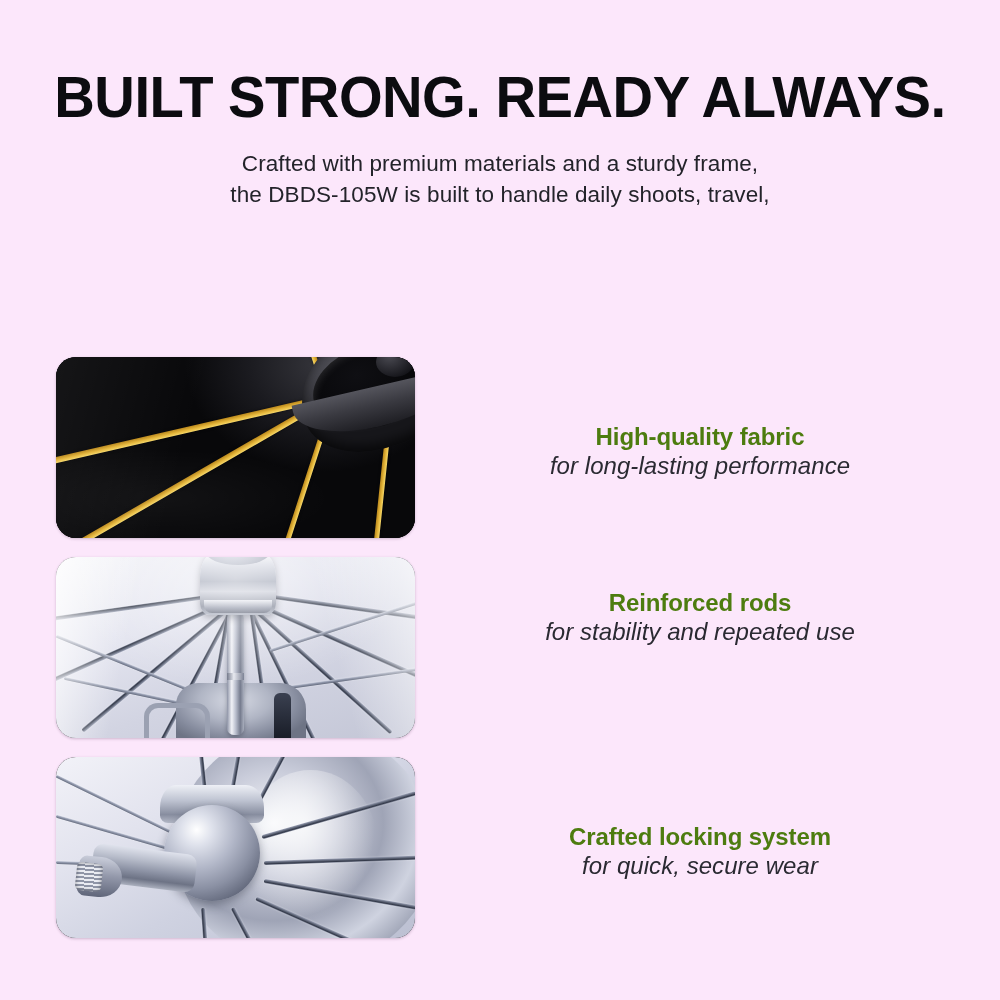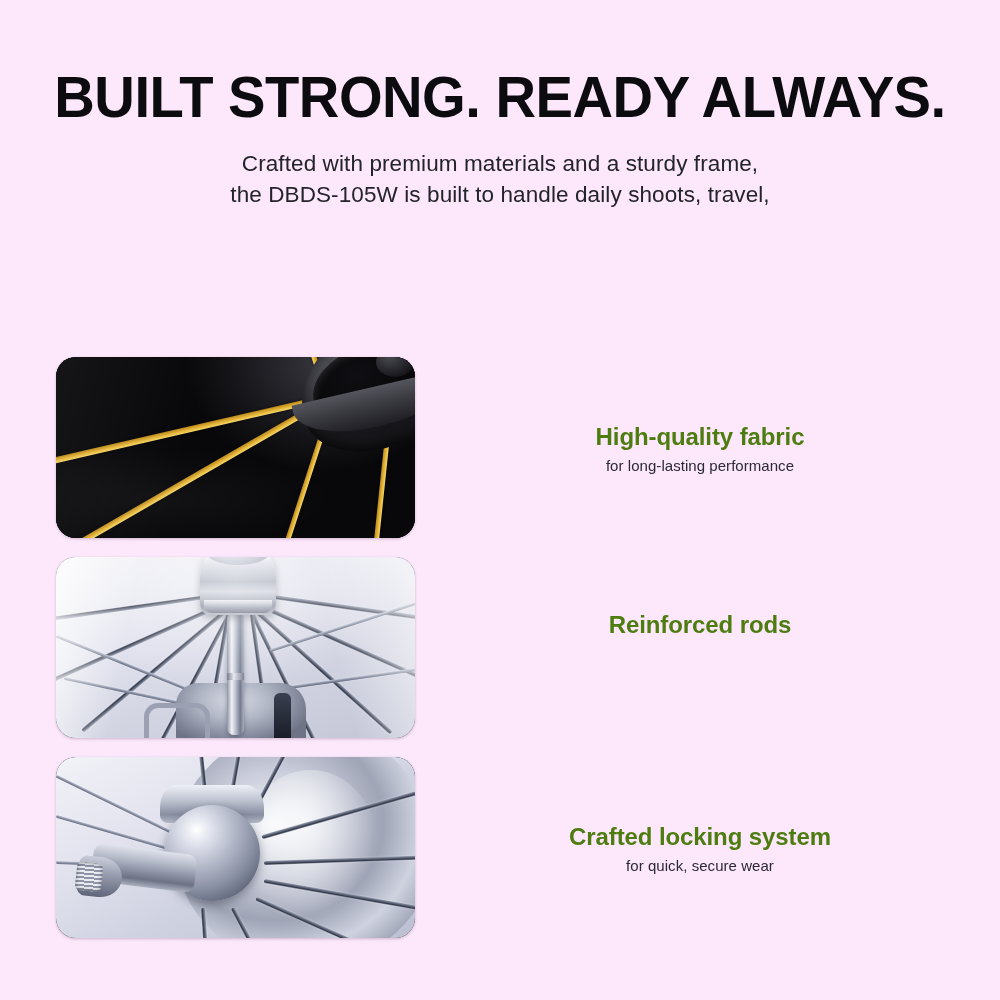--- a/index.html
+++ b/index.html
@@ -342,35 +342,36 @@
   }
 
   
   .feature-text {
     position: absolute;
     left: 420px;
     width: 560px;
     text-align: center;
   }
   .ft-1 { top: 421px; }
-  .ft-2 { top: 609px; }
+  .ft-2 { top: 587px; }
   .ft-3 { top: 821px; }
   .ft-title {
     font-size: 24px;
     line-height: 31px;
     font-weight: 700;
     color: #4d7c0f;
     letter-spacing: -0.1px;
   }
   .ft-sub {
-    font-size: 15px;
+    font-size: 24px;
     line-height: 27px;
     font-weight: 400;
     color: #2a2a32;
     letter-spacing: 0.05px;
+    font-style: italic;
   }
 </style>
 </head>
 <body>
 
 <div class="poster">
 
   <div class="headline">BUILT STRONG. READY ALWAYS.</div>
 
   <div class="subhead">
@@ -426,20 +427,21 @@
         <div class="c2-darkslot"></div>
         <div class="c2-shaft"></div>
         <div class="c2-hub"></div>
         <div class="c2-cap"></div>
         <div class="silver-panels"></div>
       </div>
     </div>
   </div>
   <div class="feature-text ft-2">
     <div class="ft-title">Reinforced rods</div>
+    <div class="ft-sub">for stability and repeated use</div>
   </div>
 
   <div class="row row-3">
     <div class="card">
       <div class="scene">
         <div class="c3-bg"></div>
         <div class="c3-glare"></div>
 
         <div class="rod pale" style="left:0px;top:18px;width:180px;transform:rotate(26deg);"></div>
         <div class="rod pale" style="left:0px;top:58px;width:170px;transform:rotate(16deg);"></div>

